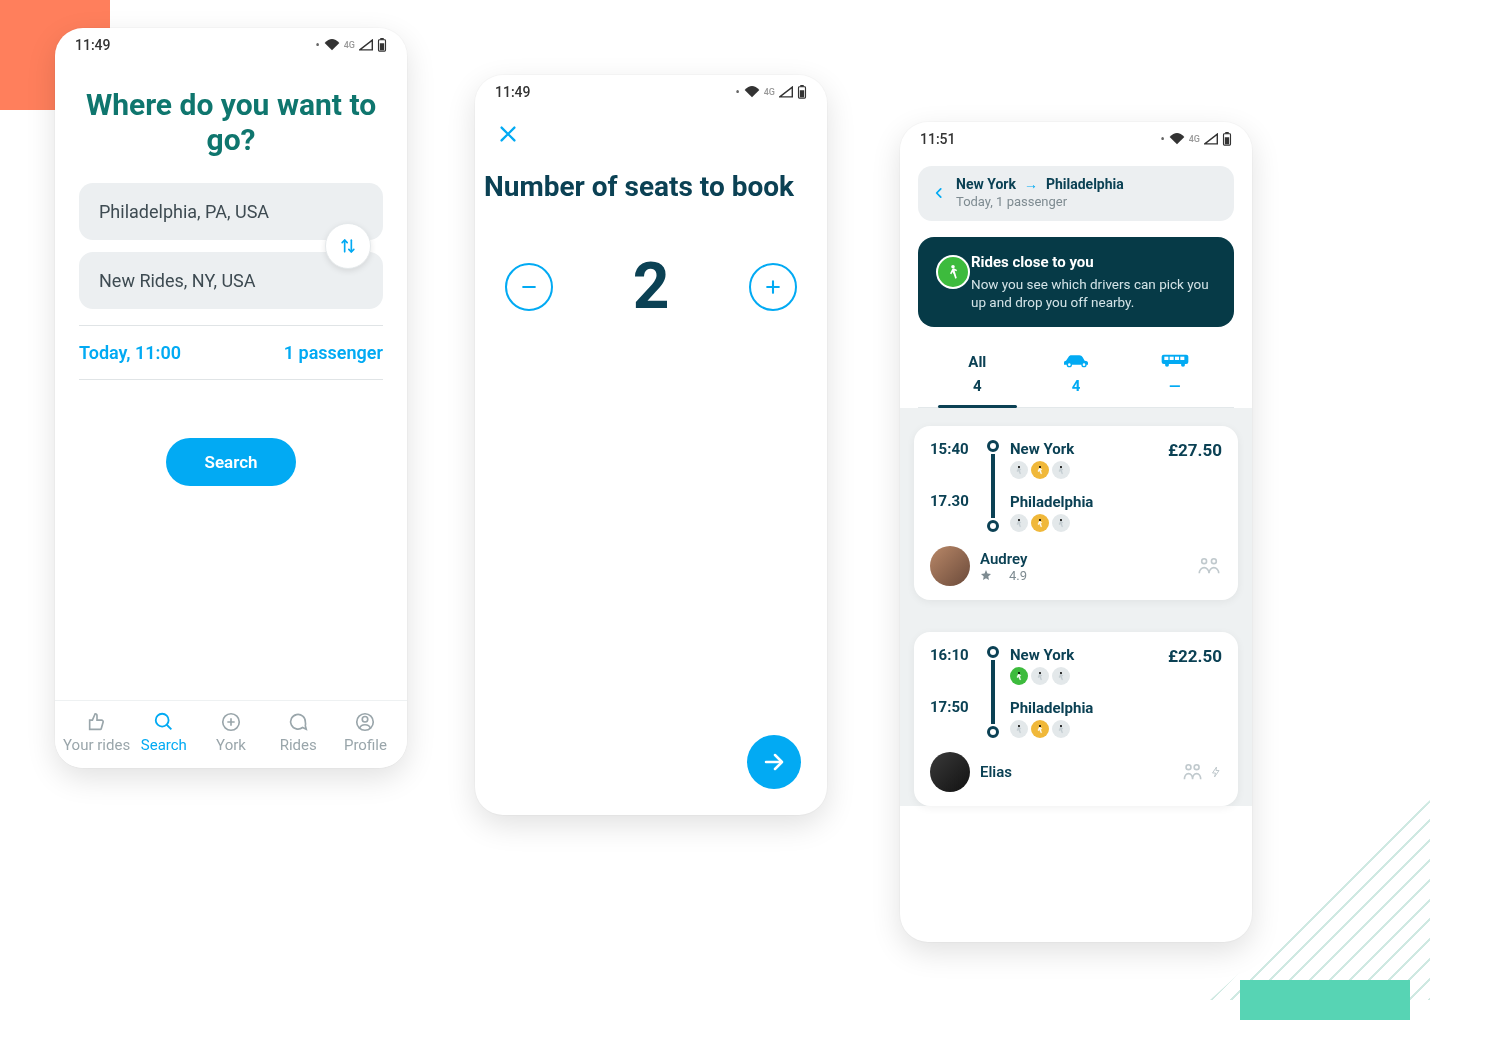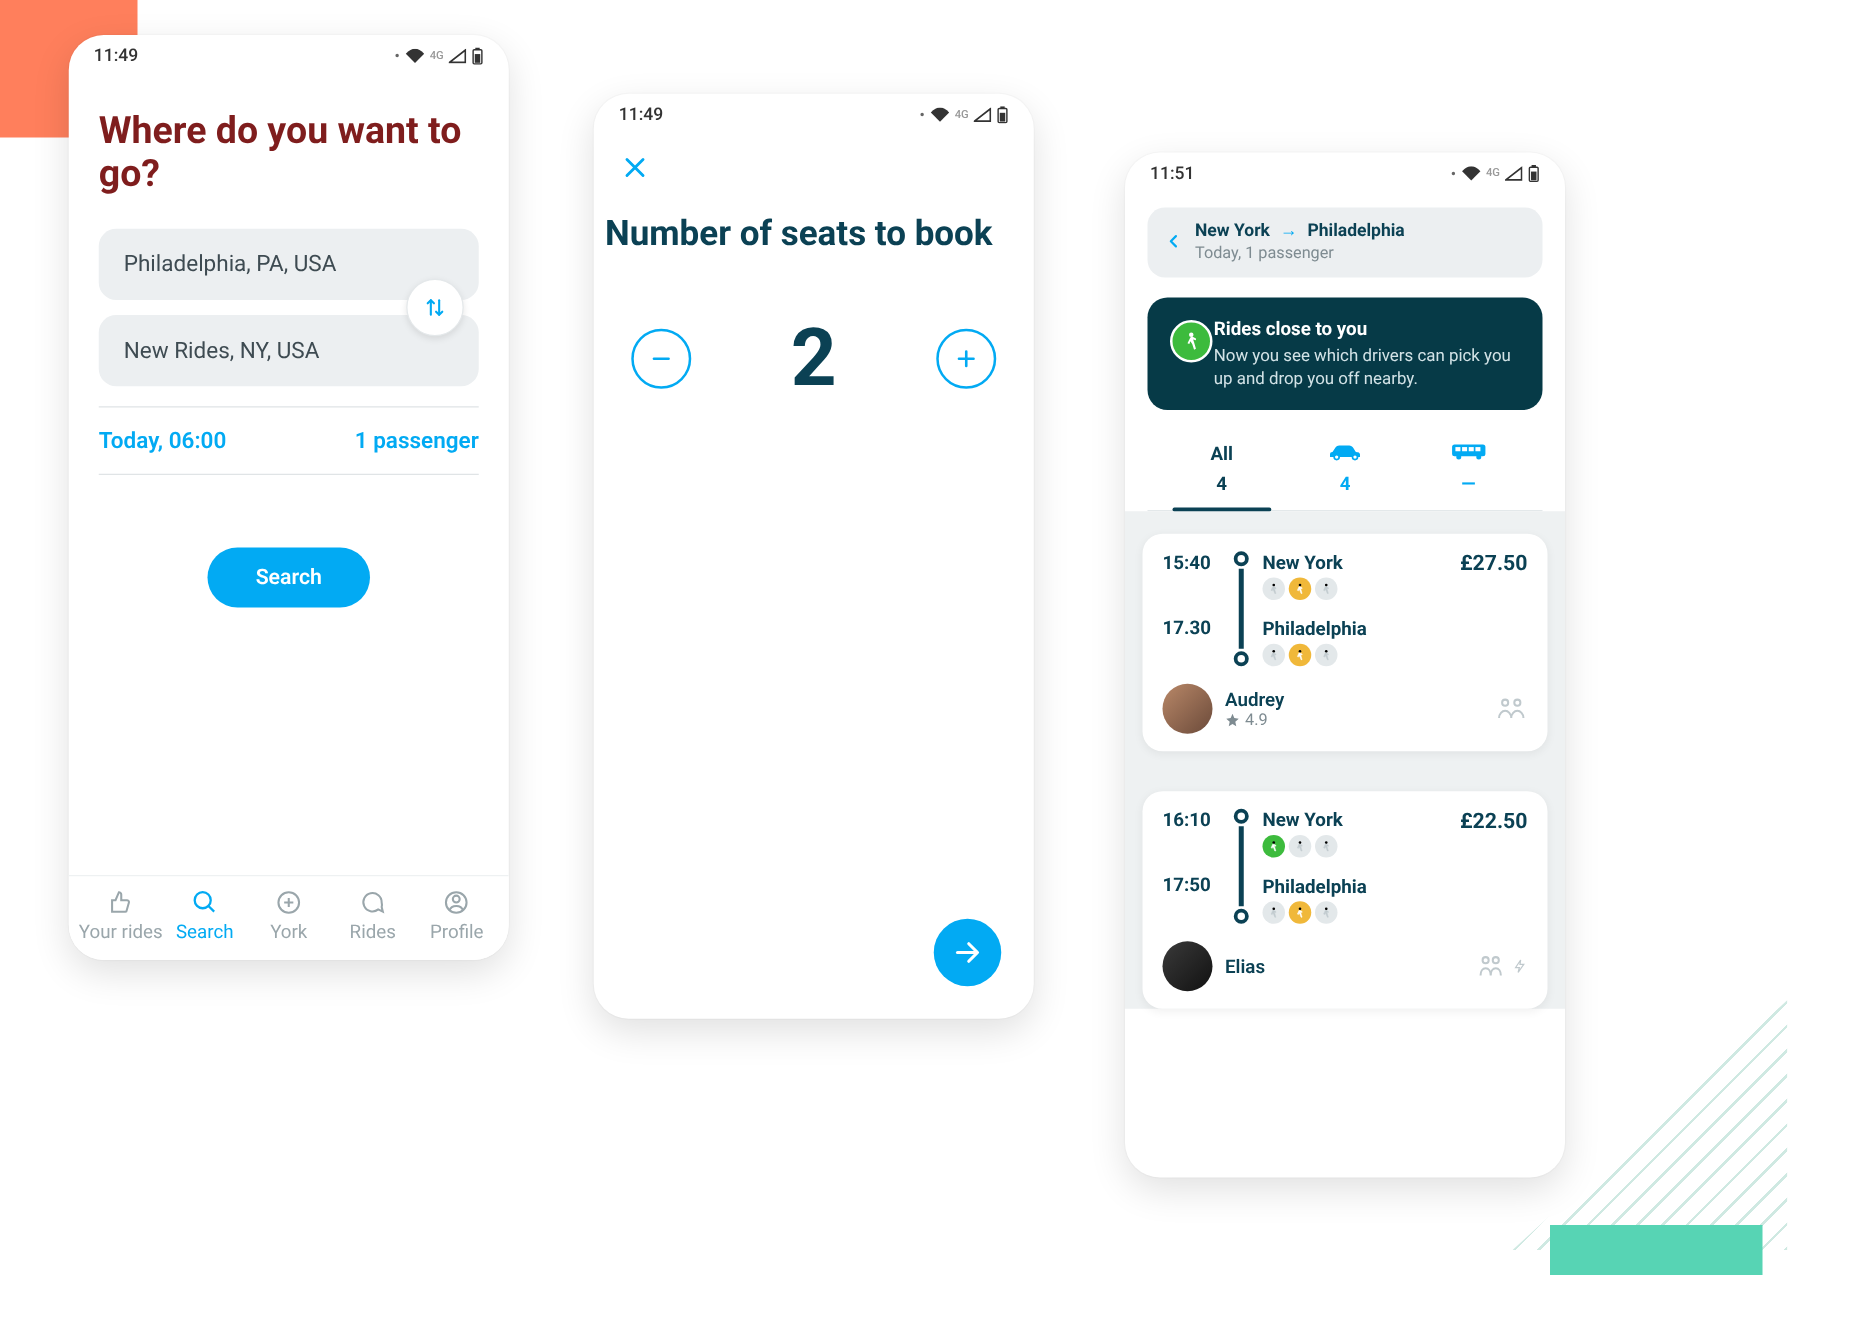--- a/index.html
+++ b/index.html
@@ -30,21 +30,21 @@
   .status-bar {
     height: 34px; display: flex; align-items: center; justify-content: space-between;
     padding: 0 20px; font-size: 14px; color: #333; font-weight: 500;
   }
   .sb-right { display: flex; align-items: center; gap: 4px; font-size: 12px; color: #666; }
   .sb-right svg { display: block; }
 
   .content { padding: 20px 24px 0 24px; }
 
   
-  .s1-title { font-size: 30px; line-height: 1.15; font-weight: 700; color: #7f1d1d; margin: 6px 0 26px 0; }
+  .s1-title { font-size: 30px; line-height: 1.15; font-weight: 700; color: #0f766e; margin: 6px 0 26px 0; text-align: center; }
   .loc-wrap { position: relative; }
   .loc-field {
     background: #eceff1; border-radius: 14px; padding: 18px 20px; font-size: 18px; color: #3e4b52;
     margin-bottom: 12px; cursor: pointer;
   }
   .swap-btn {
     position: absolute; right: 12px; top: 50%; transform: translateY(-50%);
     width: 46px; height: 46px; border-radius: 50%; background: #fff; border: 1px solid #e4e8ea;
     box-shadow: 0 2px 6px rgba(0,0,0,0.10); display: flex; align-items: center; justify-content: center;
     cursor: pointer;
@@ -119,21 +119,21 @@
   .walk-pill.g { background: #3dbb3d; }
   .walk-pill.y { background: #f0b83a; }
   .walk-pill.d { background: #e3e8ea; }
   .walk-pill svg path { stroke: #fff; fill: #fff; }
   .walk-pill.d svg path { stroke: #c3ccd0; fill: #c3ccd0; }
   .ride-price { font-size: 17px; font-weight: 700; color: #0b4154; white-space: nowrap; }
   .ride-footer { display: flex; align-items: center; gap: 10px; margin-top: 14px; }
   .avatar { width: 40px; height: 40px; border-radius: 50%; background: linear-gradient(135deg,#b98868,#6b4a3a); }
   .avatar.a2 { background: linear-gradient(135deg,#3a3a3a,#111); }
   .driver-name { font-size: 15px; font-weight: 600; color: #0b4154; }
-  .rating { display: flex; align-items: center; gap: 4px; font-size: 13px; color: #7e8b91; }
+  .rating { display: flex; align-items: center; gap: 17px; font-size: 13px; color: #7e8b91; }
   .seat-ind { margin-left: auto; color: #c0c9cd; display: flex; align-items: center; gap: 2px; }
 </style>
 </head>
 <body>
 
 <div class="deco-orange"></div>
 <div class="deco-hatch"></div>
 
 <div class="phone p1">
   <div class="status-bar">
@@ -167,21 +167,21 @@
             <path d="M5 8l3-3 3 3"></path>
             <path d="M16 5v14"></path>
             <path d="M13 16l3 3 3-3"></path>
           </svg>
       </div>
     </div>
 
     <div class="divider"></div>
 
     <div class="dt-row">
-      <span>Today, 06:00</span>
+      <span>Today, 11:00</span>
       <span>1 passenger</span>
     </div>
 
     <div class="divider"></div>
 
     <button class="search-btn">Search</button>
   </div>
 
   <div class="tabbar">
     <div class="tab">

